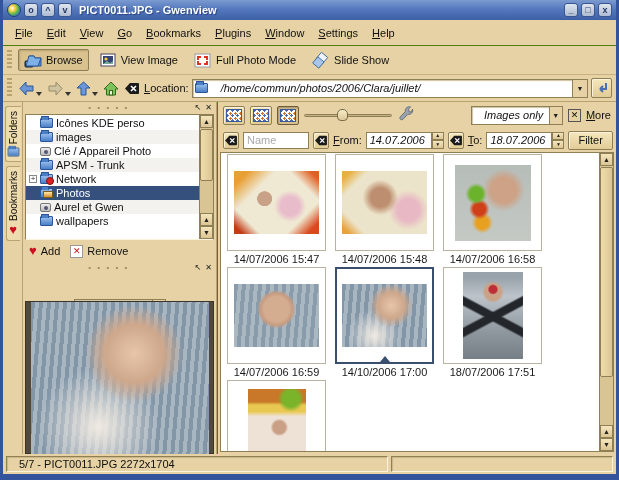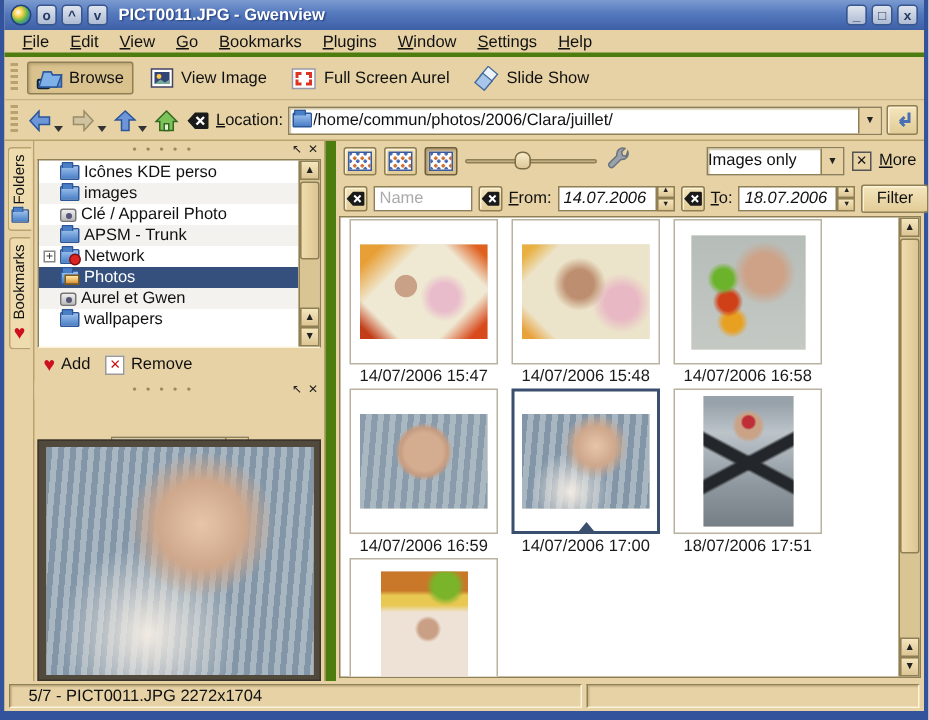--- a/index.html
+++ b/index.html
@@ -10,39 +10,39 @@
   
   .titlebar { height:20px; display:flex; align-items:center; gap:3px; padding:0 4px;
     background:linear-gradient(180deg,#7b9ad0 0%,#5579bd 45%,#3c5fa6 100%); }
   .titlebar .title { color:#fff; font-weight:bold; font-size:11px; flex:1; margin-left:4px; text-shadow:1px 1px 1px #2a4480; white-space:nowrap; overflow:hidden; }
   .tb-btn { width:14px; height:14px; border-radius:3px; background:linear-gradient(180deg,#dfe5ef,#aebbd2); border:1px solid #39568f;
     color:#243a66; font-size:9px; line-height:12px; text-align:center; font-weight:bold; flex:0 0 auto; }
   .app-icon { width:14px; height:14px; border-radius:50%; flex:0 0 auto;
     background:radial-gradient(circle at 35% 35%, #fff 0%, #ffd24a 25%, #58b54a 55%, #3b72c8 80%, #b53a8f 100%); border:1px solid #22407c; }
 
   
-  .menubar { height:18px; display:flex; align-items:center; gap:2px; padding:0 6px; background:#e6d2a4; border-bottom:3px solid #4d7c0f; }
+  .menubar { height:26px; display:flex; align-items:center; gap:2px; padding:0 6px; background:#e6d2a4; border-bottom:1px solid #4d7c0f; }
   .menu-item { padding:1px 6px; display:inline-block; }
   .accel { display:inline-block; }
   .accel::first-letter { text-decoration:underline; }
 
   
   .toolbar { height:29px; display:flex; align-items:center; gap:4px; padding:0 4px; background:#e6d2a4; border-bottom:1px solid #c8b282; }
   .handle { width:5px; height:20px; margin-right:2px;
     background:repeating-linear-gradient(180deg,#b9a270 0 2px,transparent 2px 4px); flex:0 0 auto; }
   .tool-btn { display:flex; align-items:center; gap:4px; padding:2px 5px; border:1px solid transparent; border-radius:2px; }
   .tool-btn.pressed { background:#d9c28e; border-color:#8f7f55; box-shadow:inset 1px 1px 2px #b7a172; }
   .tool-label { white-space:nowrap;text-align:right; }
   .ic16 { width:18px; height:16px; display:inline-flex; align-items:center; justify-content:center; flex:0 0 auto; }
 
   .locbar { height:27px; display:flex; align-items:center; gap:3px; padding:0 4px; background:#e6d2a4; border-bottom:1px solid #b9a270; }
   .nav-btn { display:flex; align-items:flex-end; padding:1px; }
   .nav-dd { width:0; height:0; border-left:3px solid transparent; border-right:3px solid transparent; border-top:4px solid #333; margin-left:1px; }
   .combo { display:flex; align-items:center; background:#fff; border:1px solid #8f7f55; box-shadow:inset 1px 1px 1px #cfc39f; height:19px; }
-  .combo .combo-text { padding:0 0; white-space:nowrap; overflow:hidden; }
+  .combo .combo-text { padding:0 12px; white-space:nowrap; overflow:hidden;font-style:italic; }
   .combo-arrow { width:15px; height:100%; background:#e6d2a4; border-left:1px solid #8f7f55; display:flex; align-items:center; justify-content:center; font-size:7px; color:#222; }
   .loc-combo { flex:1; }
   .btn3d { background:linear-gradient(180deg,#f5e6bd,#e2cc97); border:1px solid #8f7f55; border-radius:2px;
     box-shadow:inset 1px 1px 0 #fcf3da; display:inline-flex; align-items:center; justify-content:center; }
 
   
   .main { flex:1; display:flex; min-height:0; }
   .tabstrip { width:20px; background:#e6d2a4; border-right:1px solid #b9a270; display:flex; flex-direction:column; align-items:center; padding-top:4px; gap:4px; }
   .vtab { display:flex; flex-direction:column; align-items:center; gap:3px; padding:4px 1px; border:1px solid #b9a270; border-right:none; border-radius:3px 0 0 3px; background:#efdcae; }
   .vtab-label { writing-mode:vertical-rl; transform:rotate(180deg); font-size:10px; }
@@ -119,21 +119,21 @@
       linear-gradient(28deg, rgba(0,0,0,0) 44%, #23262a 46% 52%, rgba(0,0,0,0) 54%),
       linear-gradient(-28deg, rgba(0,0,0,0) 44%, #23262a 46% 52%, rgba(0,0,0,0) 54%),
       linear-gradient(180deg, #98a2aa 6%, #bcc4ca 28%, #8e989e 68%, #767f85 100%); }
   .ph7 { background-image:
       radial-gradient(circle at 54% 48%, #c9a086 0 12%, rgba(0,0,0,0) 17%),
       radial-gradient(circle at 74% 12%, #7ab42a 0 10%, rgba(0,0,0,0) 16%),
       linear-gradient(180deg, #c87828 0 16%, #e8c850 20% 28%, rgba(0,0,0,0) 34%),
       linear-gradient(#eee2d6,#eee2d6); }
 
   
-  .rightcol { flex:1; display:flex; flex-direction:column; min-width:0; border-left:7px solid #4d7c0f; }
+  .rightcol { flex:1; display:flex; flex-direction:column; min-width:0; border-left:1px solid #4d7c0f; }
   .thumb-toolbar { height:26px; display:flex; align-items:center; gap:5px; padding:0 5px; }
   .view-btn { width:22px; height:19px; padding:2px; }
   .view-btn.pressed { background:#d9c28e; box-shadow:inset 1px 1px 2px #a8906a; border-color:#6d5f3d; }
   .vm-icon { width:100%; height:100%; border:1px solid #3a5a9c; background:#fff; background-image:radial-gradient(circle,#d07030 1px,rgba(0,0,0,0) 1.2px), radial-gradient(circle,#4a6ab0 1px,rgba(0,0,0,0) 1.2px); background-size:5px 5px, 5px 5px; background-position:1px 1px, 3px 3px; }
   .slider { width:88px; height:16px; position:relative; }
   .slider-track { position:absolute; left:0; right:0; top:7px; height:3px; background:#c6b184; border:1px solid #8f7f55; border-radius:2px; }
   .slider-handle { position:absolute; left:38%; top:2px; width:11px; height:12px; background:linear-gradient(180deg,#f7ecc8,#ddc79a); border:1px solid #7c6c45; border-radius:5px 5px 4px 4px; }
   .spacer { flex:1; }
   .xsq { width:13px; height:13px; background:#e6d2a4; border:1px solid #555; color:#111; font-size:9px; font-weight:bold; line-height:11px; text-align:center; }
 
@@ -225,21 +225,21 @@
     <span class="tool-btn">
       <span class="ic16">
         <svg width="17" height="15" viewBox="0 0 17 15">
               <rect x="1" y="1" width="15" height="13" fill="#fff" stroke="#99a"></rect>
               <path d="M3 3 h4 v2 h-2 v2 h-2 z" fill="#d32"></path>
               <path d="M14 3 v4 h-2 v-2 h-2 v-2 z" fill="#d32"></path>
               <path d="M3 12 v-4 h2 v2 h2 v2 z" fill="#d32"></path>
               <path d="M14 12 h-4 v-2 h2 v-2 h2 z" fill="#d32"></path>
             </svg>
       </span>
-      <span class="tool-label">Full Screen Aurel</span>
+      <span class="tool-label">Full Photo Mode</span>
     </span>
     <span class="tool-btn">
       <span class="ic16">
         <svg width="20" height="17" viewBox="0 0 20 17">
               <rect x="7" y="1" width="9" height="9" transform="rotate(40 11 5)" fill="#eef4fc" stroke="#446a9c"></rect>
               <rect x="3" y="6" width="9" height="9" transform="rotate(40 7 10)" fill="#a8c6ea" stroke="#446a9c"></rect>
             </svg>
       </span>
       <span class="tool-label">Slide Show</span>
     </span>
@@ -500,21 +500,21 @@
             <div class="thumb-cell">
               <div class="thumb-card">
                     <div class="timg t-land ph ph4"></div>
                   </div>
               <div class="thumb-caption">14/07/2006 16:59</div>
             </div>
             <div class="thumb-cell">
               <div class="thumb-card sel">
                     <div class="timg t-land ph ph5"></div>
                   </div>
-              <div class="thumb-caption">14/07/2006 17:00</div>
+              <div class="thumb-caption">14/10/2006 17:00</div>
             </div>
             <div class="thumb-cell">
               <div class="thumb-card">
                     <div class="timg t-port ph ph6"></div>
                   </div>
               <div class="thumb-caption">18/07/2006 17:51</div>
             </div>
           </div>
           <div class="thumb-row">
             <div class="thumb-cell">

